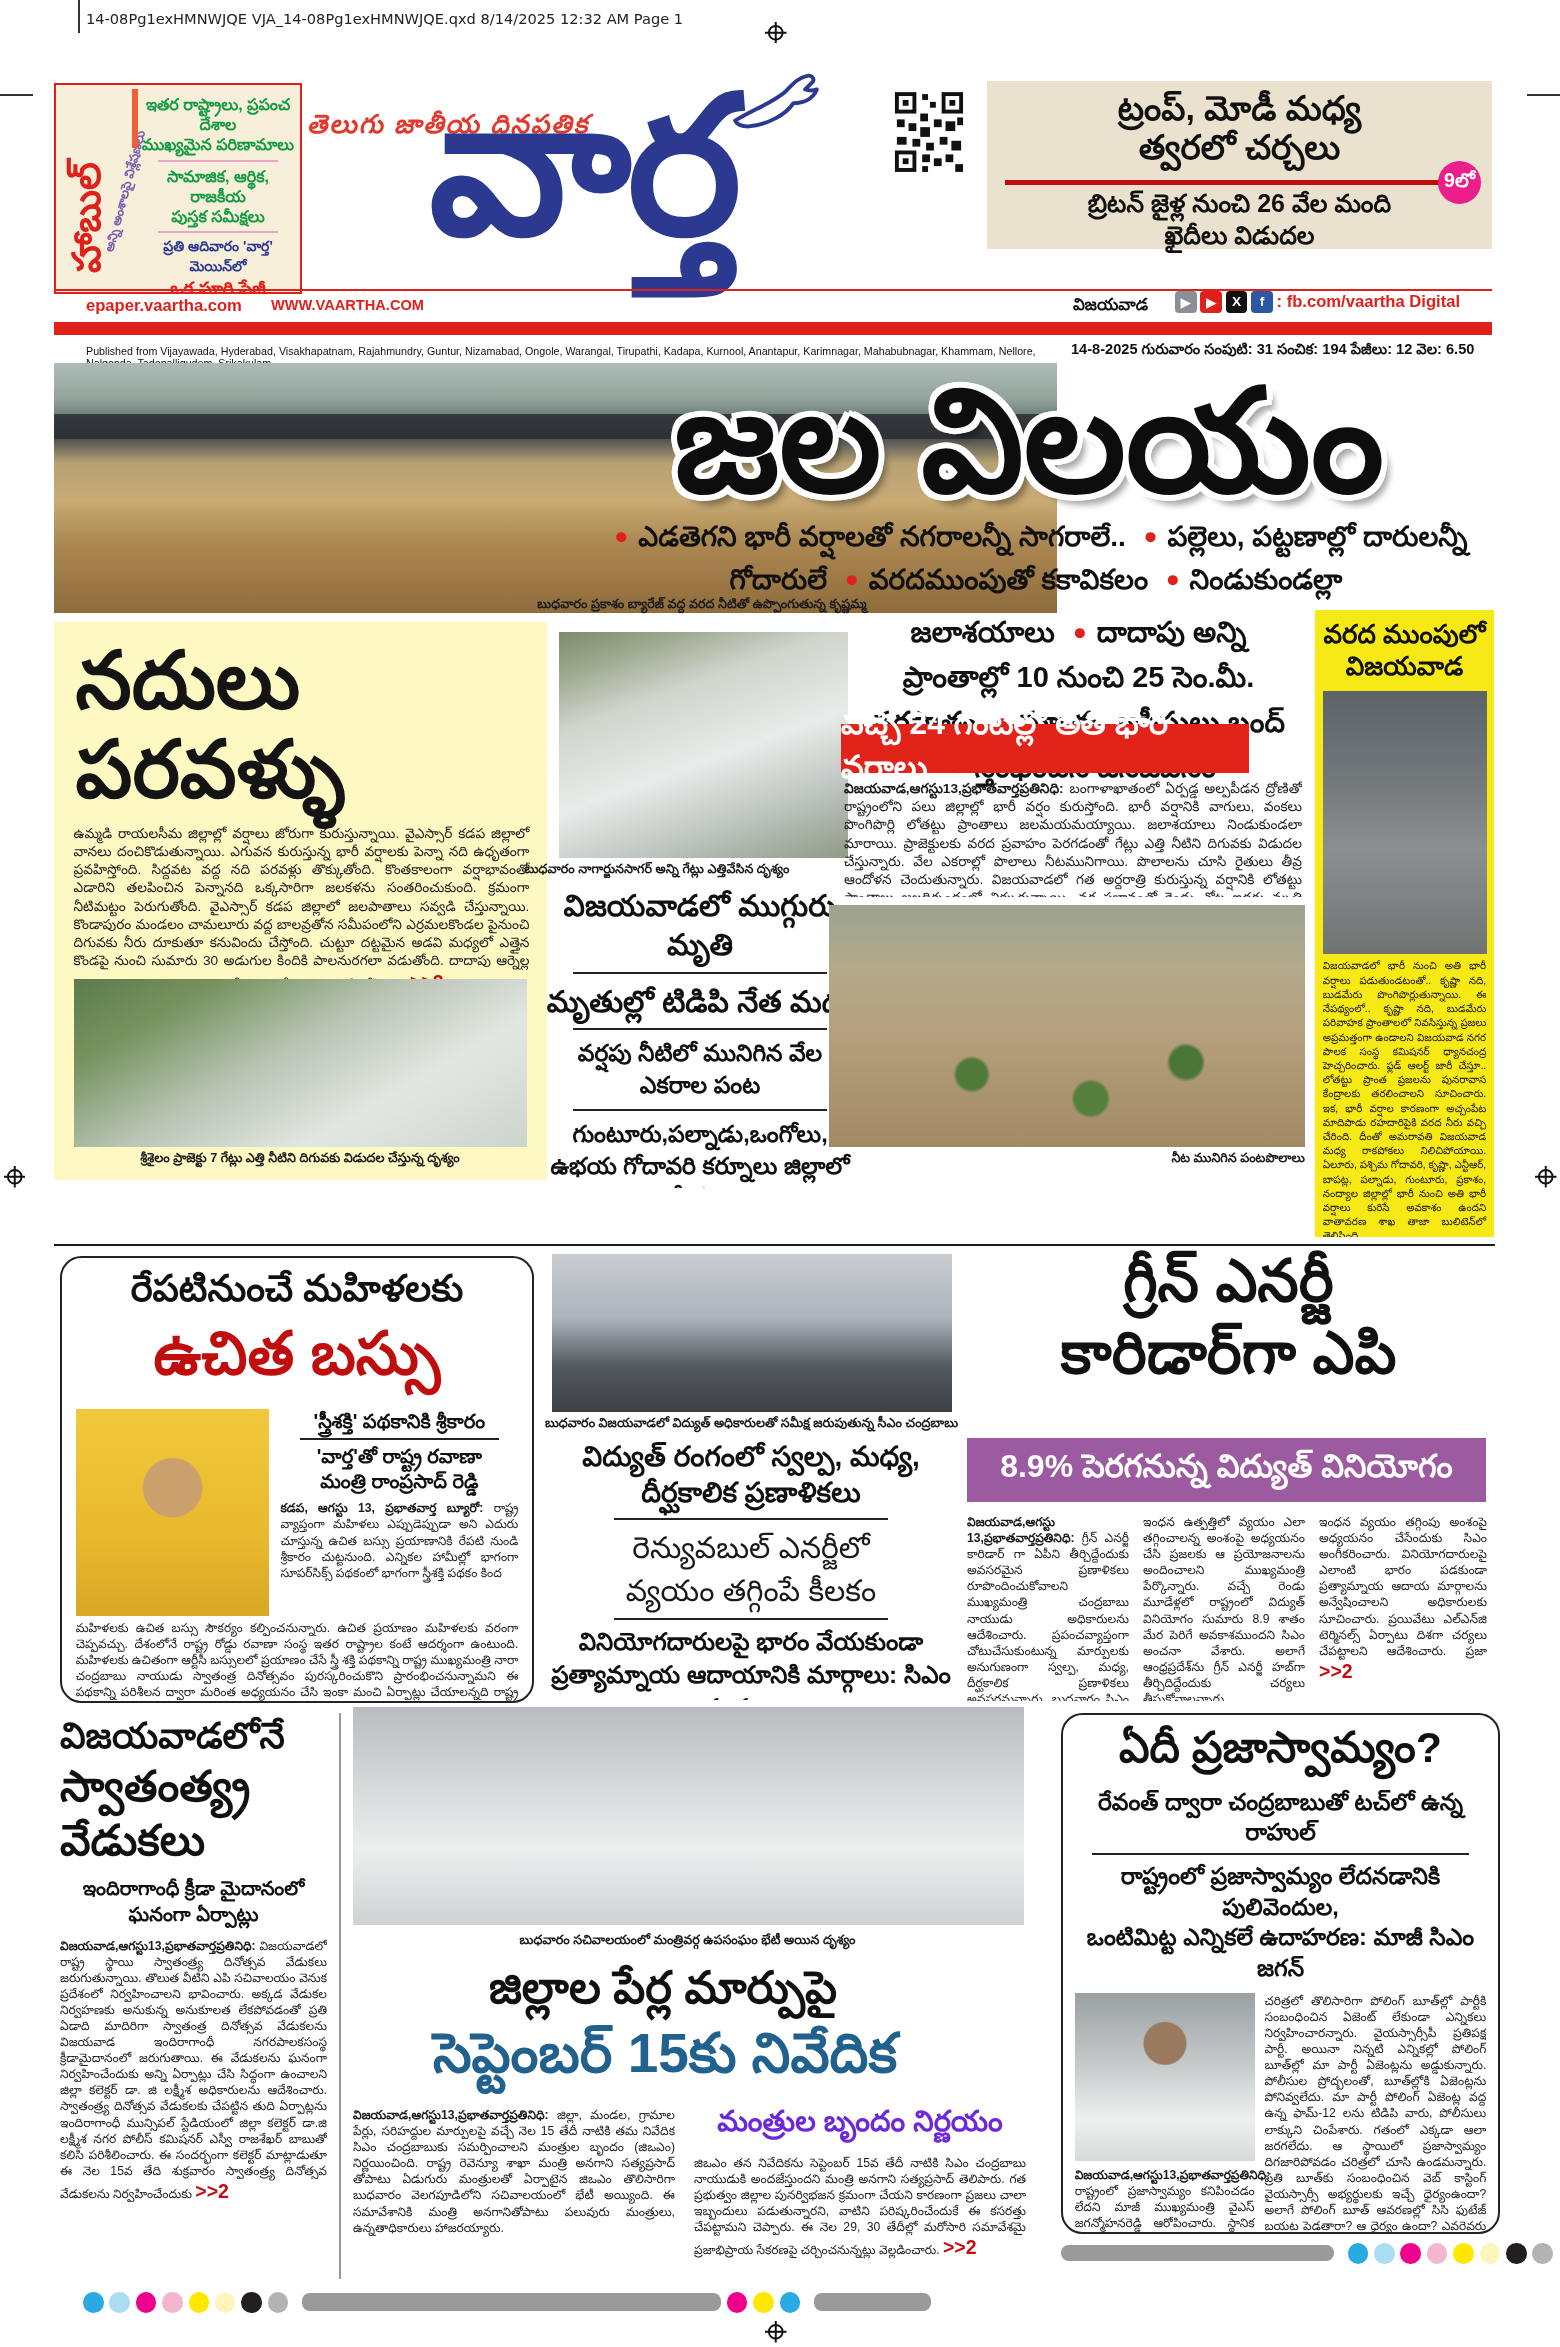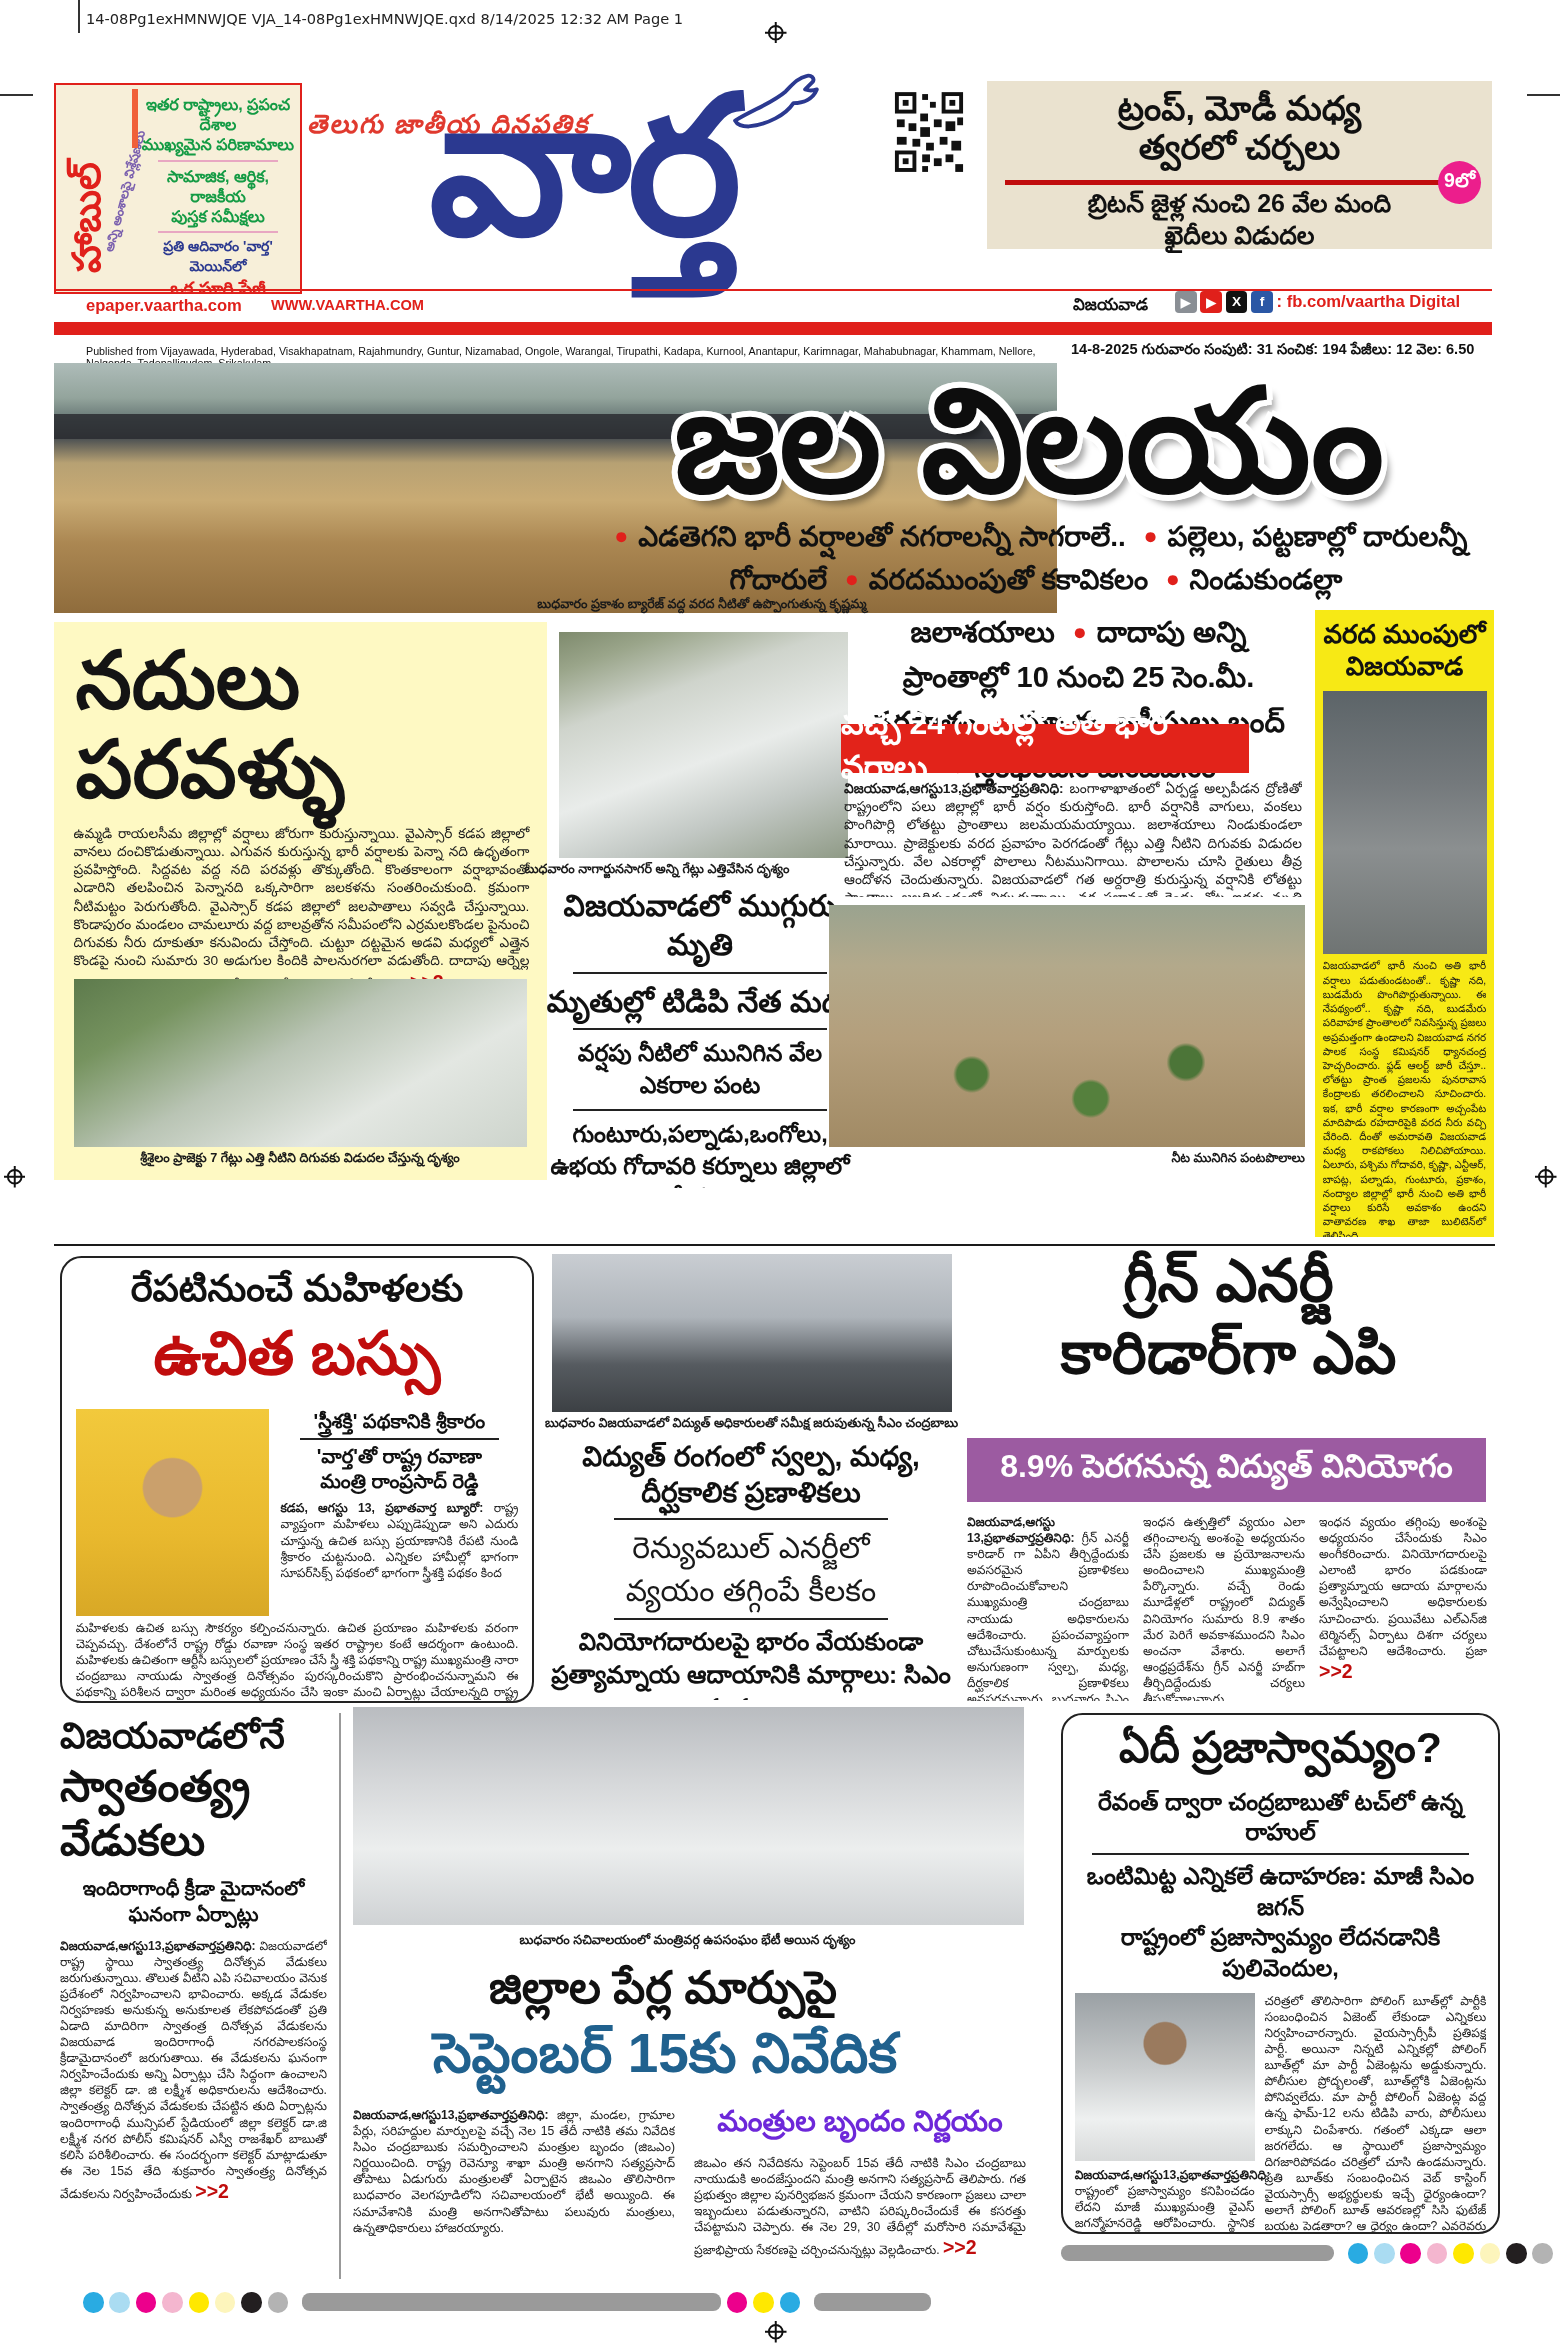--- a/index.html
+++ b/index.html
@@ -335,22 +335,22 @@
     <div class="body-sm j" style="margin-top:9.8px;">
       <span>జిఒఎం తన నివేదికను సెప్టెంబర్ 15వ తేదీ నాటికి సిఎం చంద్రబాబు నాయుడుకి అందజేస్తుందని మంత్రి అనగాని సత్యప్రసాద్ తెలిపారు. గత ప్రభుత్వం జిల్లాల పునర్విభజన క్రమంగా చేయని కారణంగా ప్రజలు చాలా ఇబ్బందులు పడుతున్నారని, వాటిని పరిష్కరించేందుకే ఈ కసరత్తు చేపట్టామని చెప్పారు. ఈ నెల 29, 30 తేదీల్లో మరోసారి సమావేశమై ప్రజాభిప్రాయ సేకరణపై చర్చించనున్నట్లు వెల్లడించారు.</span>
       <span class="more2">&gt;&gt;2</span>
     </div>
   </div>
 
   <div class="abs roundbox hide-ov" style="left:1061px;top:1713px;width:435px;height:517px;">
     <div class="dem-h c" style="padding-top:7.8px;">ఏదీ ప్రజాస్వామ్యం?</div>
     <div class="dem-sub c" style="padding-top:3.9px;">రేవంత్ ద్వారా చంద్రబాబుతో టచ్‌లో ఉన్న రాహుల్</div>
     <div class="mid-rule" style="margin:5.9px 29px;"></div>
+    <div class="dem-sub c">రాష్ట్రంలో ప్రజాస్వామ్యం లేదనడానికి పులివెందుల,</div>
     <div class="dem-sub c">ఒంటిమిట్ట ఎన్నికలే ఉదాహరణ: మాజీ సిఎం జగన్</div>
-    <div class="dem-sub c">రాష్ట్రంలో ప్రజాస్వామ్యం లేదనడానికి పులివెందుల,</div>
     <div style="display:flex;gap:9.8px;padding:9.8px 11.7px 0 11.7px;">
       <div style="width:180px;flex:none;">
         <div class="photo ph-jagan" style="width:180px;height:168px;"></div>
         <div class="body-sm j" style="margin-top:5.9px;">
           <span class="dl">విజయవాడ,ఆగస్టు13,ప్రభాతవార్తప్రతినిధి:</span>
           <span>రాష్ట్రంలో ప్రజాస్వామ్యం కనిపించడం లేదని మాజీ ముఖ్యమంత్రి వైఎస్ జగన్మోహనరెడ్డి ఆరోపించారు. స్థానిక వైఎస్సార్ కాంగ్రెస్ పార్టీ కేంద్ర కార్యాలయంలో ఆయన బుధవారం మీడియాతో మాట్లాడుతూ అందుకు మంగళవారం పులివెందుల, ఒంటిమిట్టలో జరిగిన ఎన్నికలు ప్రత్యక్ష ఉదాహరణ అన్నారు. రాష్ట్ర</span>
         </div>
       </div>
       <div class="body-sm j hide-ov" style="height:322px;">
         <span>చరిత్రలో తొలిసారిగా పోలింగ్ బూత్‌ల్లో పార్టీకి సంబంధించిన ఏజెంట్ లేకుండా ఎన్నికలు నిర్వహించారన్నారు. వైయస్సార్సీపీ ప్రతిపక్ష పార్టీ. అయినా నిన్నటి ఎన్నికల్లో పోలింగ్ బూత్‌ల్లో మా పార్టీ ఏజెంట్లను అడ్డుకున్నారు. పోలీసుల ప్రోద్బలంతో, బూత్‌ల్లోకి ఏజెంట్లను పోనివ్వలేదు. మా పార్టీ పోలింగ్ ఏజెంట్ల వద్ద ఉన్న ఫామ్-12 లను టిడిపి వారు, పోలీసులు లాక్కుని చింపేశారు. గతంలో ఎక్కడా ఆలా జరగలేదు. ఆ స్థాయిలో ప్రజాస్వామ్యం దిగజారిపోవడం చరిత్రలో చూసి ఉండమన్నారు. ప్రతి బూత్‌కు సంబంధించిన వెబ్ కాస్టింగ్ వైయస్సార్సీ అభ్యర్థులకు ఇచ్చే ధైర్యంఉందా? అలాగే పోలింగ్ బూత్ ఆవరణల్లో సిసి ఫుటేజ్ బయట పెడతారా? ఆ ధైర్యం ఉందా? ఎవరెవరు బయటి నుంచి వచ్చి, పోలింగ్‌బూత్‌లు ఆక్రమించి దొంగ ఓట్లు వేశారనేది మీకు చూపుతామన్నారు. ఎంత దారుణంగా నిన్నటి ఎన్ని</span>

